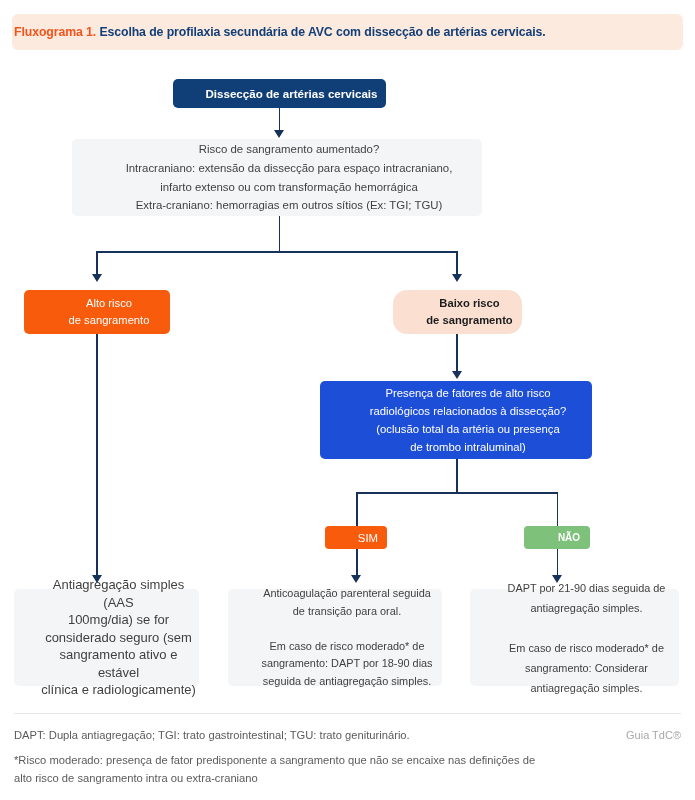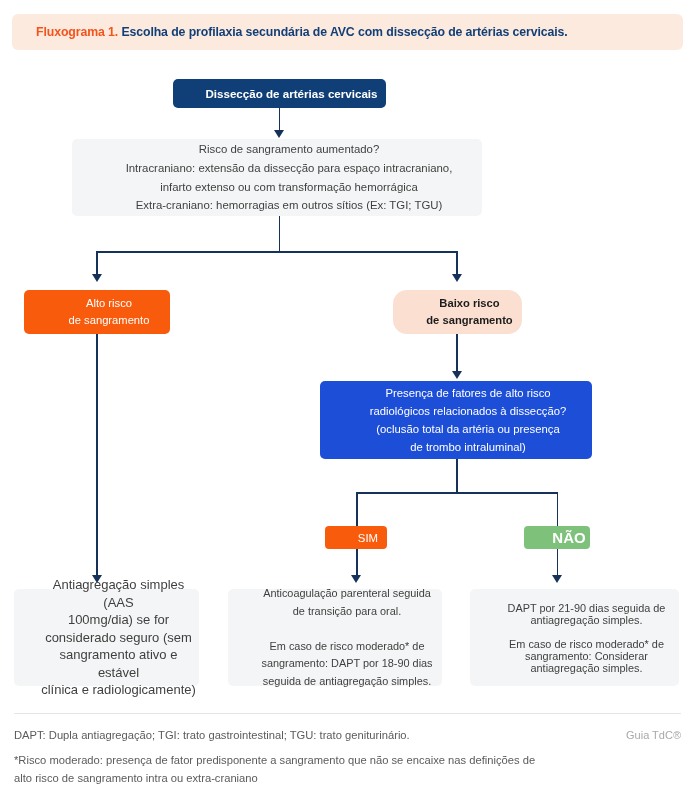--- a/index.html
+++ b/index.html
@@ -21,21 +21,21 @@
     position: absolute;
     left: 12px;
     top: 14px;
     width: 671px;
     height: 36px;
     background: #fdeade;
     border-radius: 6px;
     box-sizing: border-box;
     display: flex;
     align-items: center;
-    padding-left: 24px;
+    padding-left: 2px;
   }
   #title-banner .t {
     font-size: 12.3px;
     font-weight: bold;
     letter-spacing: -0.1px;
     white-space: nowrap;
   }
   #title-banner .lead { color: #f4531a; }
   #title-banner .rest { color: #123f77; }
 
@@ -82,24 +82,24 @@
     font-weight: bold;
   }
 
   
   #node-root      { left: 173px; top: 79px;  width: 213px; height: 29px;  font-size: 11.6px; }
   #node-risk      { left: 72px;  top: 139px; width: 410px; height: 77px;  font-size: 11.4px; line-height: 18.6px; }
   #node-high      { left: 24px;  top: 290px; width: 146px; height: 44px;  font-size: 11.2px; line-height: 17px; }
   #node-low       { left: 393px; top: 290px; width: 129px; height: 44px;  font-size: 11.2px; line-height: 17px; }
   #node-radio     { left: 320px; top: 381px; width: 272px; height: 78px;  font-size: 11.3px; line-height: 18px; }
   #node-sim       { left: 325px; top: 526px; width: 62px;  height: 23px;  font-size: 11.4px; border-radius: 4px; }
-  #node-nao       { left: 524px; top: 526px; width: 66px;  height: 23px;  font-size: 15px; border-radius: 4px; }
+  #node-nao       { left: 524px; top: 526px; width: 66px;  height: 23px;  font-size: 10px; border-radius: 4px; }
   #node-out-1     { left: 14px;  top: 589px; width: 185px; height: 97px;  font-size: 13px; line-height: 17.5px; }
   #node-out-2     { left: 228px; top: 589px; width: 214px; height: 97px;  font-size: 10.9px; line-height: 17.5px; }
-  #node-out-3     { left: 470px; top: 589px; width: 209px; height: 97px;  font-size: 10.9px; line-height: 12px; }
+  #node-out-3     { left: 470px; top: 589px; width: 209px; height: 97px;  font-size: 10.9px; line-height: 20px; }
 
   
   .edge {
     position: absolute;
     background: #17325a;
   }
   .edge-v { width: 1.6px; }
   .edge-h { height: 1.6px; }
 
   .arrow {

